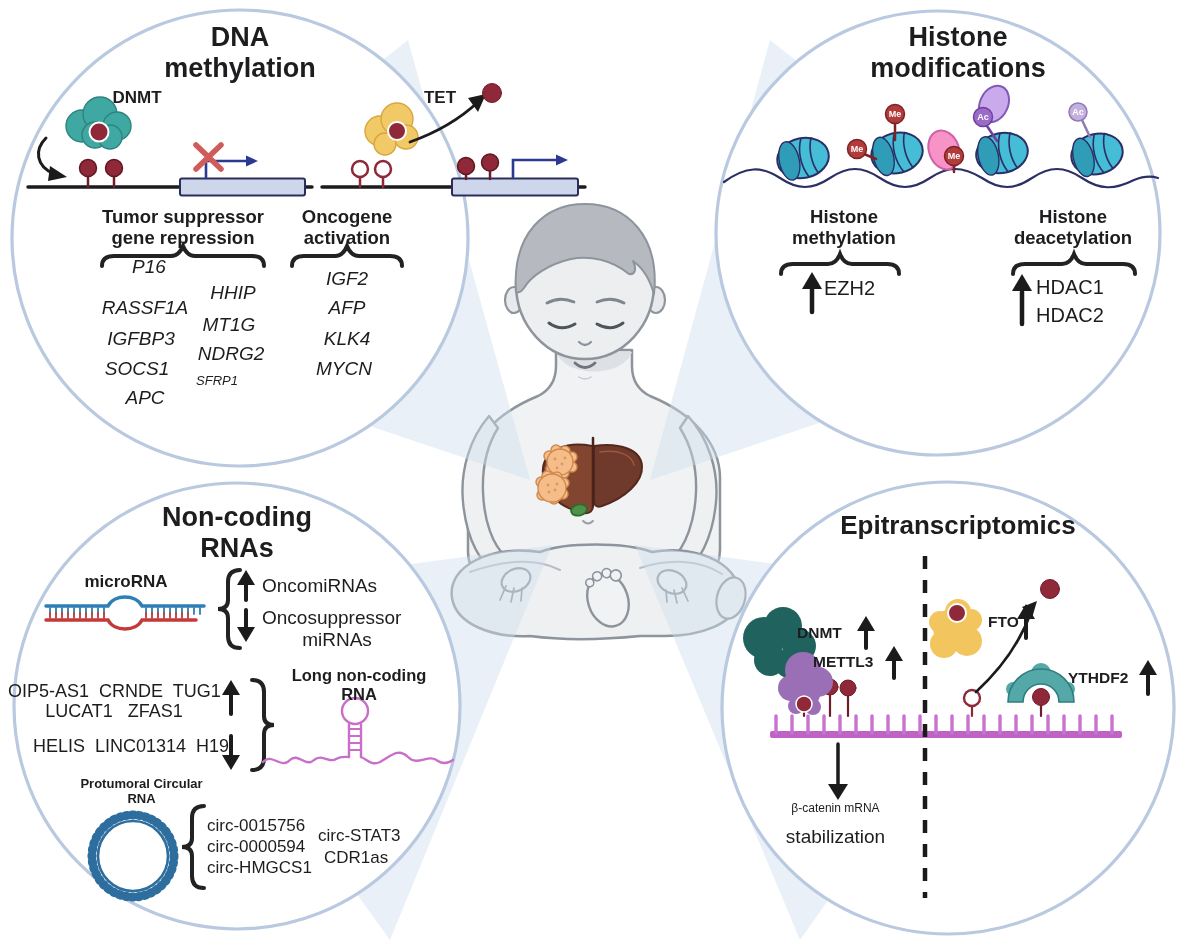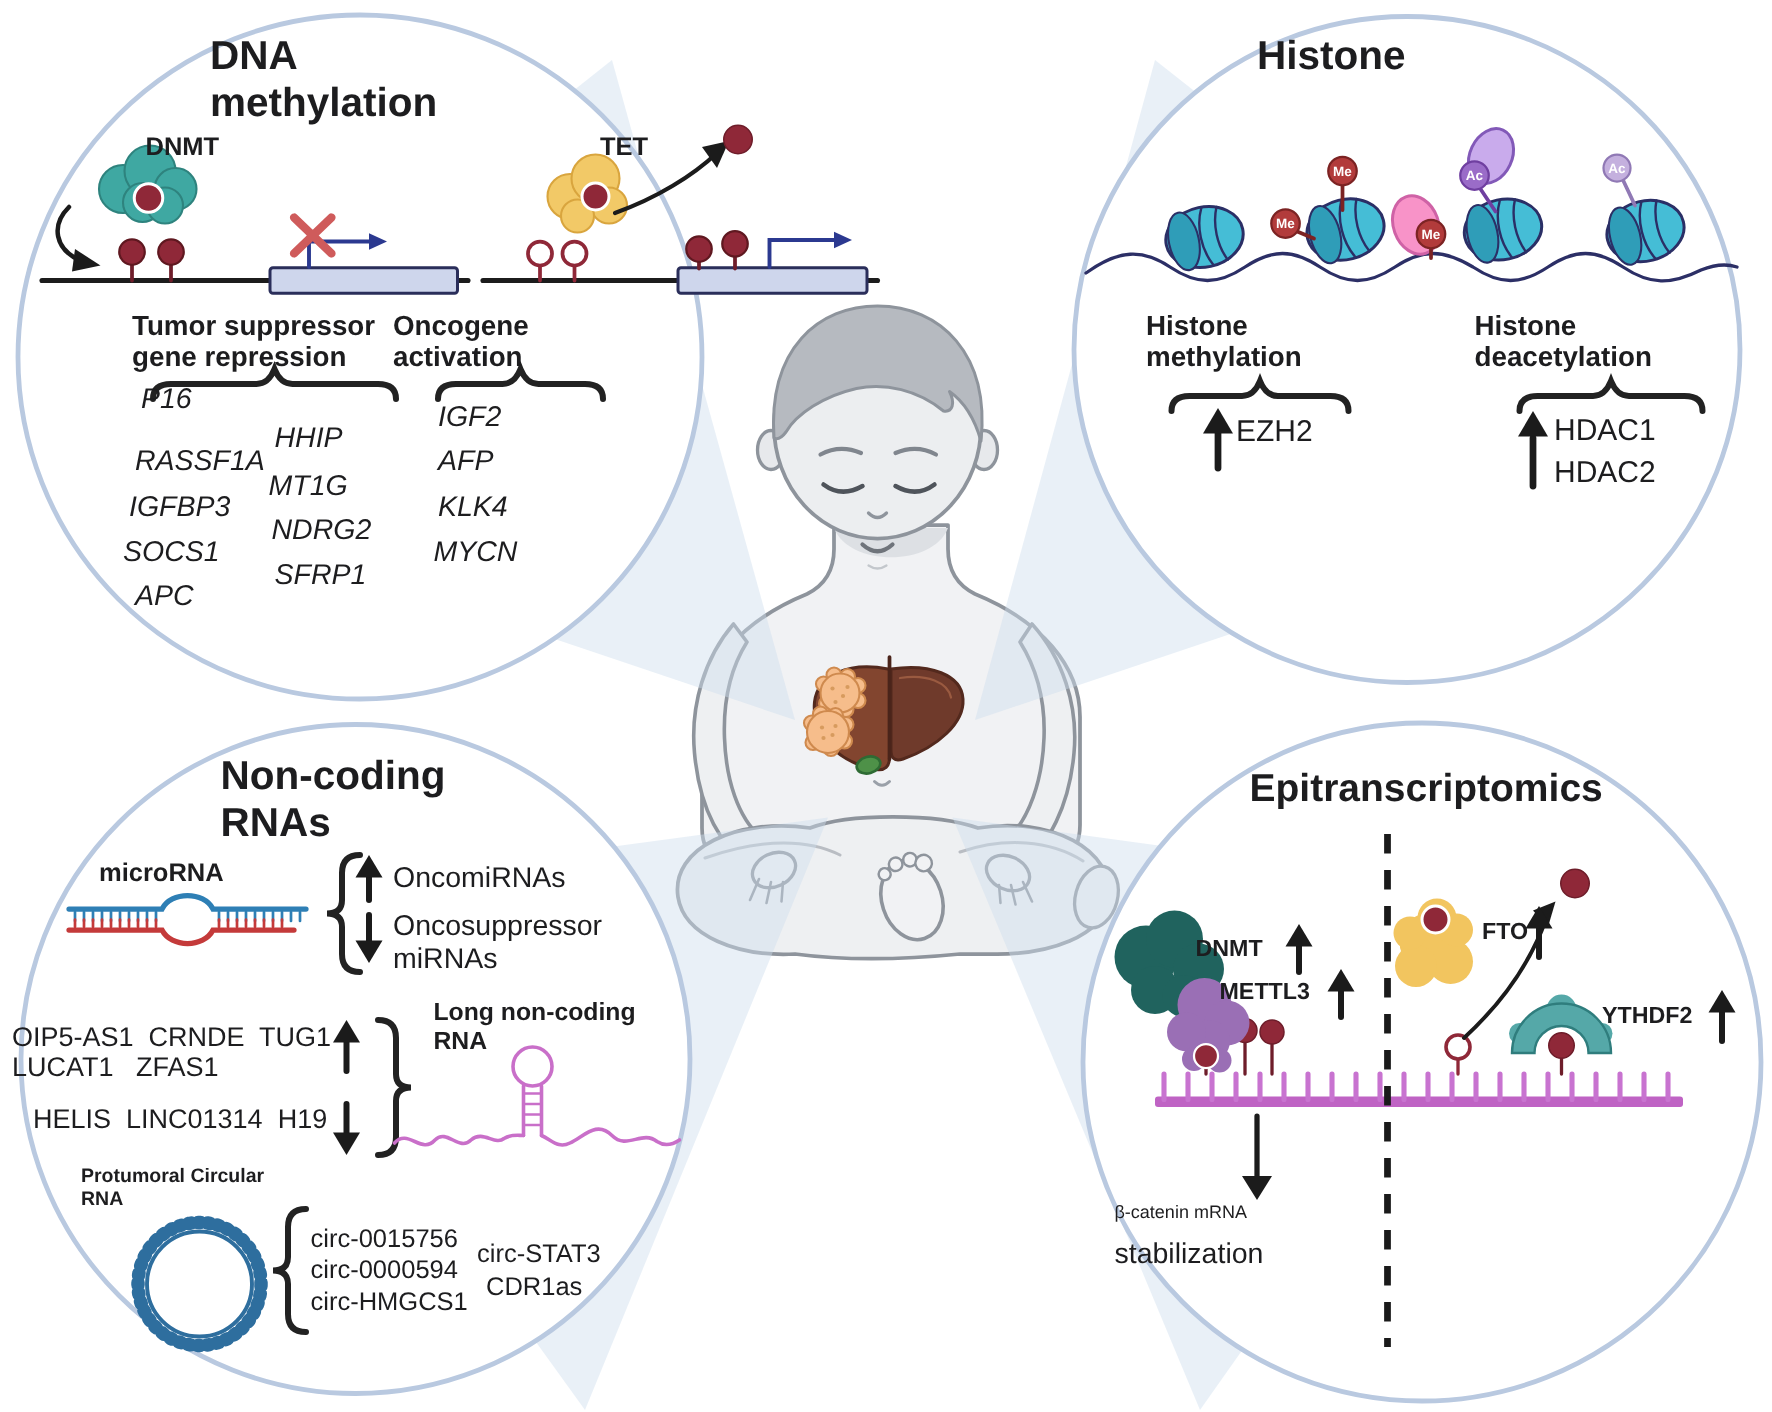--- a/index.html
+++ b/index.html
@@ -1,19 +1,19 @@
 <!DOCTYPE html>
 <html><head>
 <meta charset="utf-8">
 <style>
   html,body{margin:0;padding:0;background:#fff}
   #stage{position:relative;width:1181px;height:941px;background:#ffffff;overflow:hidden;font-family:"Liberation Sans",sans-serif}
   #gfx{position:absolute;left:0;top:0}
   .t{position:absolute;color:#1d1d1f;white-space:nowrap;font-family:"Liberation Sans",sans-serif;line-height:1.16}
-  .c{}
+  .c{text-align:center}
   .b{font-weight:bold}
   .it{font-style:italic}
   .pre{white-space:pre}
   .badge{font:bold 9px "Liberation Sans",sans-serif;fill:#ffffff;text-anchor:middle}
 </style>
 </head>
 <body>
 
 <div id="stage">
 
@@ -289,27 +289,27 @@
 <div class="t c b" style="left:262px;top:206px;width:170px;font-size:18.5px"><span>Oncogene</span><br><span>activation</span></div>
 <div class="t c b" style="left:88px;top:206px;width:190px;font-size:18.5px"><span>Tumor suppressor</span><br><span>gene repression</span></div>
 <div class="t c it" style="left:94px;top:256px;width:110px;font-size:19px">P16</div>
 <div class="t c it" style="left:90px;top:297px;width:110px;font-size:19px">RASSF1A</div>
 <div class="t c it" style="left:86px;top:328px;width:110px;font-size:19px">IGFBP3</div>
 <div class="t c it" style="left:82px;top:358px;width:110px;font-size:19px">SOCS1</div>
 <div class="t c it" style="left:90px;top:387px;width:110px;font-size:19px">APC</div>
 <div class="t c it" style="left:183px;top:282px;width:100px;font-size:19px">HHIP</div>
 <div class="t c it" style="left:179px;top:314px;width:100px;font-size:19px">MT1G</div>
 <div class="t c it" style="left:181px;top:343px;width:100px;font-size:19px">NDRG2</div>
-<div class="t c it" style="left:183px;top:373px;width:100px;font-size:19px">SFRP1</div>
+<div class="t c it" style="left:167px;top:373px;width:100px;font-size:13px">SFRP1</div>
 <div class="t c it" style="left:292px;top:268px;width:110px;font-size:19px">IGF2</div>
 <div class="t c it" style="left:292px;top:297px;width:110px;font-size:19px">AFP</div>
 <div class="t c it" style="left:292px;top:328px;width:110px;font-size:19px">KLK4</div>
 <div class="t c it" style="left:289px;top:358px;width:110px;font-size:19px">MYCN</div>
 
-<div class="t c b" style="left:838px;top:22px;width:240px;font-size:27px"><span>Histone</span><br></div>
+<div class="t c b" style="left:838px;top:22px;width:240px;font-size:27px"><span>Histone</span><br><span>modifications</span></div>
 <div class="t c b" style="left:764px;top:206px;width:160px;font-size:18.5px"><span>Histone</span><br><span>methylation</span></div>
 <div class="t c b" style="left:983px;top:206px;width:180px;font-size:18.5px"><span>Histone</span><br><span>deacetylation</span></div>
 <div class="t" style="left:824px;top:277px;font-size:20px">EZH2</div>
 <div class="t" style="left:1036px;top:276px;font-size:20px">HDAC1</div>
 <div class="t" style="left:1036px;top:304px;font-size:20px">HDAC2</div>
 
 <div class="t c b" style="left:147px;top:502px;width:180px;font-size:27px"><span>Non-coding</span><br><span>RNAs</span></div>
 <div class="t c b" style="left:66px;top:572px;width:120px;font-size:17px">microRNA</div>
 <div class="t" style="left:262px;top:575px;font-size:19px">OncomiRNAs</div>
 <div class="t" style="left:262px;top:607px;font-size:19px">Oncosuppressor</div>

